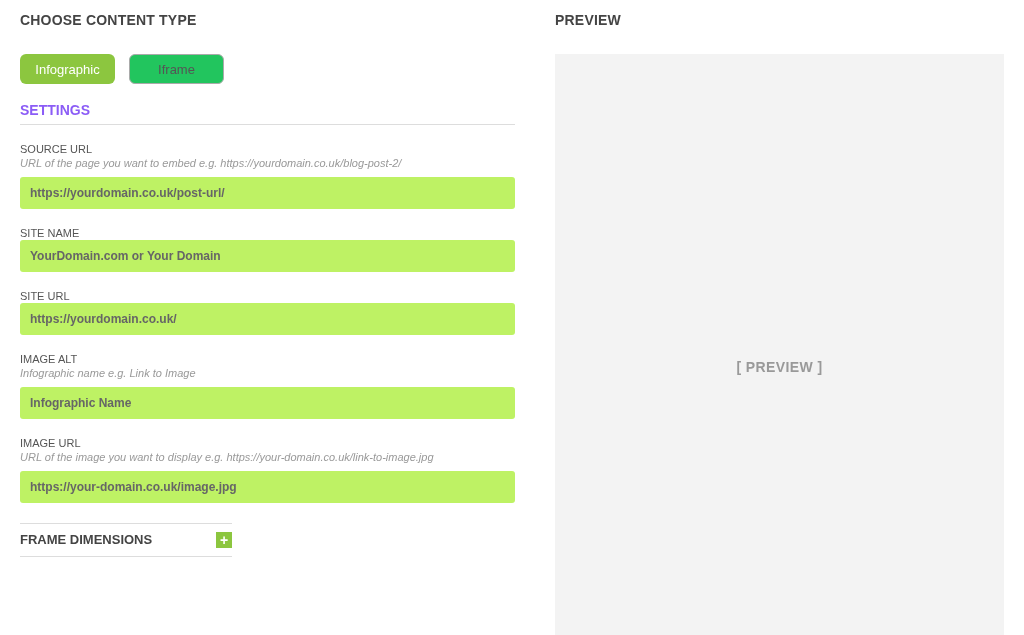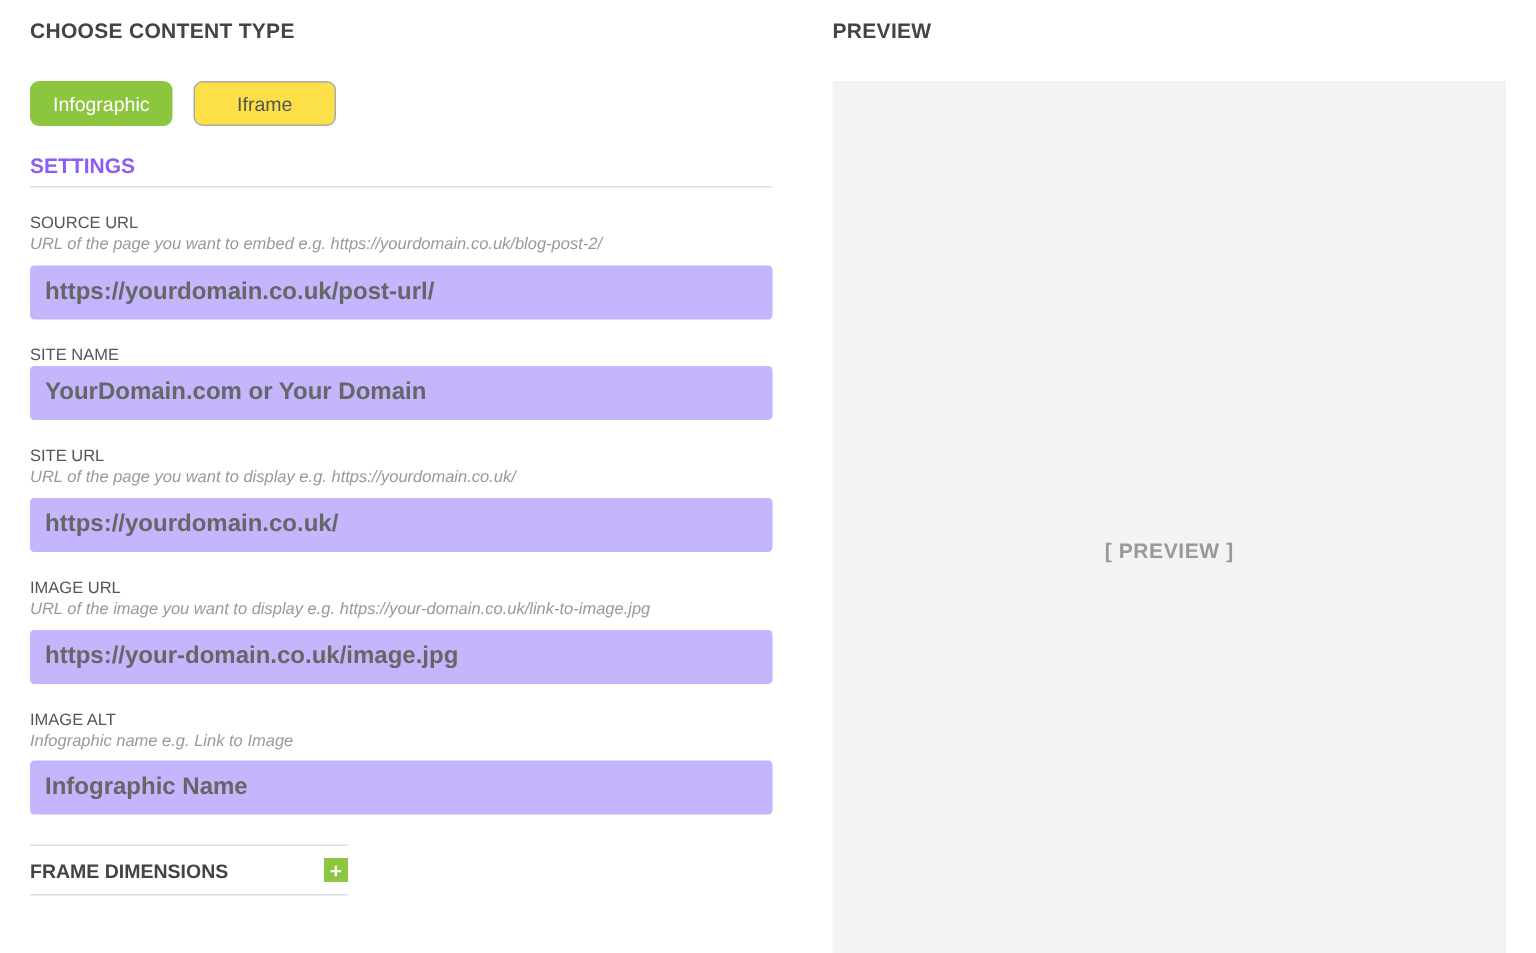--- a/index.html
+++ b/index.html
@@ -50,21 +50,21 @@
       justify-content: center;
       font-size: 13px;
       cursor: pointer;
     }
     .tab-active {
       background: #8cc63f;
       color: #fff;
       border: none;
     }
     .tab-inactive {
-      background: #fde047;
+      background: #22c55e;
       color: #555;
       border: 1px solid #aaa;
     }
     .settings-grid {
       display: flex;
       gap: 20px;
       margin-top: 18px;
     }
     .col { flex: 1; }
     .field { margin-bottom: 18px; }
@@ -76,25 +76,25 @@
     }
     .field-help {
       font-size: 11px;
       font-style: italic;
       color: #999;
       margin-bottom: 6px;
       line-height: 1.35;
     }
     .inp {
       width: 100%;
-      background: #c4b5fd;
+      background: #bef264;
       border: none;
       border-radius: 3px;
       padding: 9px 10px;
-      font-size: 16px;
+      font-size: 12px;
       font-weight: 400;
       color: #666;
       font-family: inherit;
     }
     .inp::placeholder {
       color: #666;
       font-weight: 700;
     }
     .textarea {
       width: 100%;
@@ -174,34 +174,33 @@
           <input class="inp" type="text" placeholder="https://yourdomain.co.uk/post-url/" style="">
         </div>
 
         <div class="field">
           <div class="field-label">SITE NAME</div>
           <input class="inp" type="text" placeholder="YourDomain.com or Your Domain" style="">
         </div>
 
         <div class="field">
           <div class="field-label">SITE URL</div>
-          <div class="field-help">URL of the page you want to display e.g. https://yourdomain.co.uk/</div>
           <input class="inp" type="text" placeholder="https://yourdomain.co.uk/" style="">
+        </div>
+
+        <div class="field">
+          <div class="field-label">IMAGE ALT</div>
+          <div class="field-help">Infographic name e.g. Link to Image</div>
+          <input class="inp" type="text" placeholder="Infographic Name" style="">
         </div>
 
         <div class="field">
           <div class="field-label">IMAGE URL</div>
           <div class="field-help">URL of the image you want to display e.g. https://your-domain.co.uk/link-to-image.jpg</div>
           <input class="inp" type="text" placeholder="https://your-domain.co.uk/image.jpg" style="">
-        </div>
-
-        <div class="field">
-          <div class="field-label">IMAGE ALT</div>
-          <div class="field-help">Infographic name e.g. Link to Image</div>
-          <input class="inp" type="text" placeholder="Infographic Name" style="">
         </div>
 
         <div class="frame-dim">
           <h3>FRAME DIMENSIONS</h3>
           <div class="plus-icon">+</div>
         </div>
       </div>
 
     </div>
   </div>

